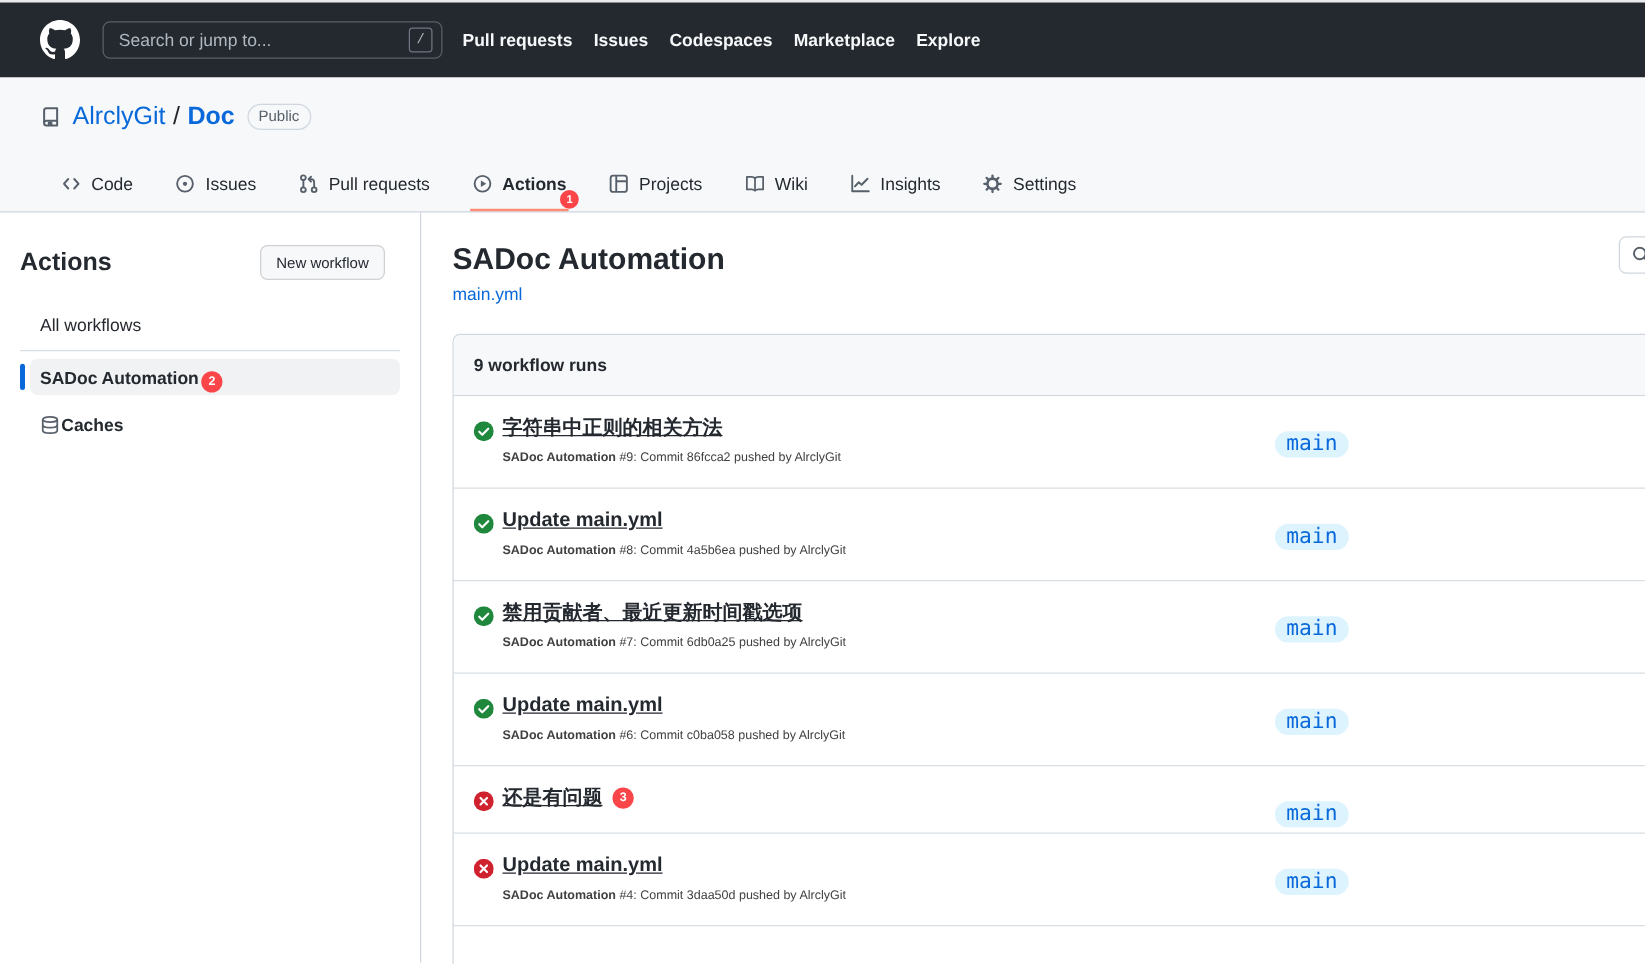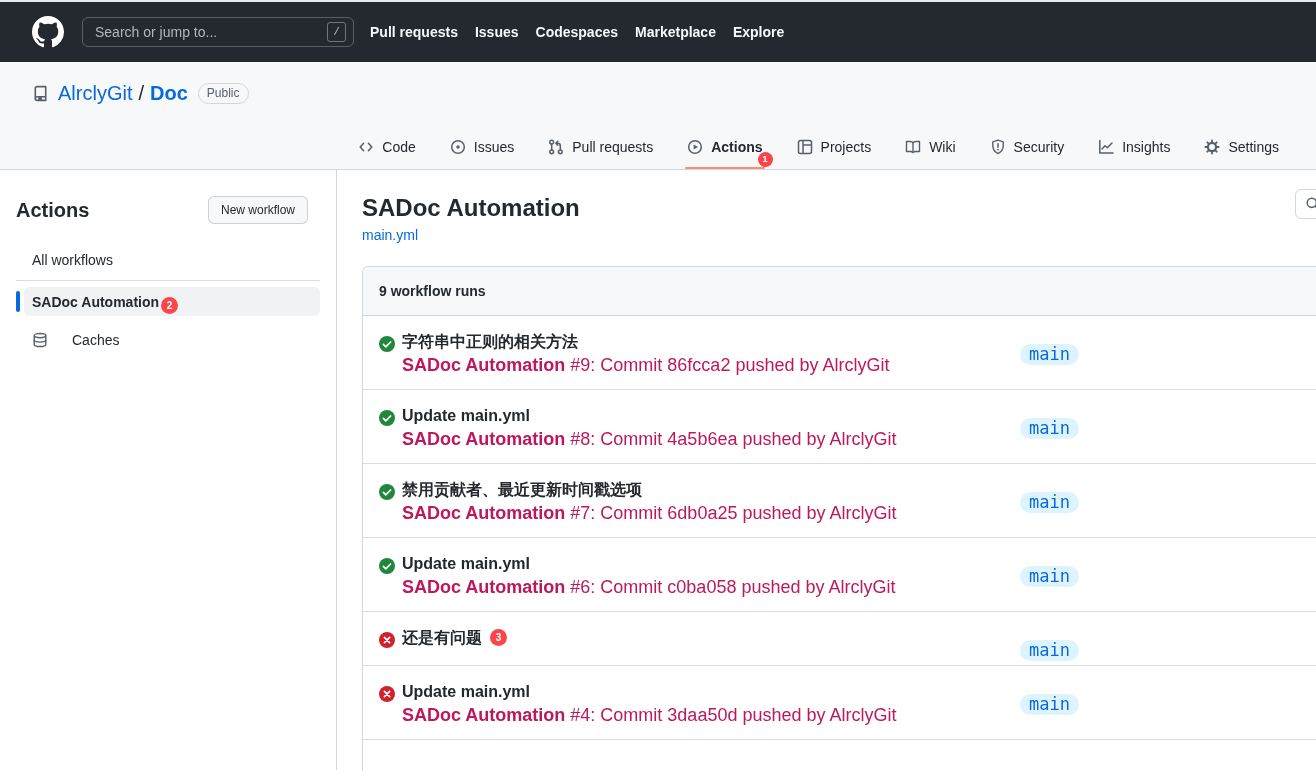--- a/index.html
+++ b/index.html
@@ -21,21 +21,21 @@
 
   
   .repo-header { background: #f6f8fa; border-bottom: 1px solid #d0d7de; padding-top: 16px; }
   .repo-title-row { display: flex; align-items: center; height: 30px; padding: 0 32px; text-align: right; }
   .repo-icon svg { width: 17px; height: 17px; display: block; }
   .repo-owner { font-size: 20px; color: #0969da; text-decoration: none; margin-left: 9px; cursor: pointer; }
   .repo-sep { font-size: 20px; color: #24292f; margin: 0 6px; }
   .repo-name { font-size: 20px; font-weight: 700; color: #0969da; text-decoration: none; cursor: pointer; }
   .public-badge { margin-left: 10px; font-size: 12px; font-weight: 500; color: #57606a; border: 1px solid #d0d7de;
     border-radius: 2em; padding: 0 8px; line-height: 19px; }
-  .repo-tabs { display: flex; padding: 0 20px; margin-top: 12px; justify-content: flex-end; }
+  .repo-tabs { display: flex; padding: 0 32px; margin-top: 12px; }
   .tab { position: relative; display: flex; align-items: center; gap: 8px; padding: 19px 8px 14px; margin: 0 9px;
     font-size: 14px; color: #24292f; text-decoration: none; cursor: pointer; }
   .tab svg { width: 16px; height: 16px; display: block; }
   .tab.selected .tab-label { font-weight: 700; }
   .tab.selected::after { content: ""; position: absolute; left: 6px; right: 6px; bottom: 0; height: 2px;
     background: #fd8c73; border-radius: 6px; }
   .tab-counter { position: absolute; right: -2px; bottom: 2px; min-width: 15px; height: 15px; border-radius: 50%;
     background: #fa4549; color: #fff; font-size: 9px; font-weight: 700; line-height: 15px; text-align: center; }
 
   
@@ -51,41 +51,41 @@
   .wf-item { position: relative; display: flex; align-items: center; padding: 6px 8px; border-radius: 6px;
     font-size: 14px; color: #24292f; text-decoration: none; cursor: pointer; }
   .wf-item.selected { background: rgba(208,215,222,0.32); font-weight: 700; margin-top: 6px; }
   .wf-item.selected::before { content: ""; position: absolute; left: -8px; top: 4px; bottom: 4px; width: 4px;
     border-radius: 6px; background: #0969da; }
   .sidebar-divider { border-top: 1px solid #d8dee4; margin: 6px 0 0 -8px; }
   .counter { display: inline-block; min-width: 17px; height: 17px; border-radius: 50%; background: #fa4549;
     color: #fff; font-size: 10px; font-weight: 700; line-height: 17px; text-align: center; }
   .wf-item .counter { margin-left: 2px; transform: translateY(4px); }
   .mgmt-label { margin-top: 30px; padding: 0 16px 0 32px; font-size: 13px; font-weight: 700; color: #57606a; }
-  .caches-item { margin: 10px 16px 0 24px; padding: 6px 8px; display: flex; align-items: center; gap: 24px;
-    font-size: 14px; color: #24292f; text-decoration: none; border-radius: 6px; cursor: pointer; }
+  .caches-item { margin: 10px 16px 0 24px; padding: 6px 8px; display: flex; align-items: center; gap: 1px;
+    font-size: 14px; color: #24292f; text-decoration: none; border-radius: 6px; cursor: pointer; font-weight: bold; }
   .caches-item svg { width: 16px; height: 16px; display: block; }
 
   
   .main { flex: 1; position: relative; padding: 24px 0 0 25px; }
   .main-title { font-size: 24px; font-weight: 700; color: #24292f; line-height: 28px; }
   .yml-link { display: inline-block; margin-top: 5px; font-size: 14px; color: #0969da; text-decoration: none; cursor: pointer; }
   .filter-input { position: absolute; left: 958px; top: 19px; width: 260px; height: 30px; background: #fff;
     border: 1px solid #d0d7de; border-radius: 6px; display: flex; align-items: center; padding-left: 9px; cursor: text; }
   .filter-input svg { width: 16px; height: 16px; }
 
   .runs-box { margin-top: 22px; width: 992px; border: 1px solid #d0d7de; border-radius: 6px; }
   .runs-header { background: #f6f8fa; border-bottom: 1px solid #d0d7de; border-radius: 6px 6px 0 0;
     padding: 16px; font-size: 14px; font-weight: 700; color: #24292f; }
   .run-row { position: relative; display: flex; padding: 15px 16px 16px; border-bottom: 1px solid #d8dee4; cursor: pointer; }
   .run-row .status { width: 16px; height: 16px; margin: 5px 7px 0 0; flex: none; }
-  .run-title { font-size: 16px; font-weight: 700; color: #24292f; line-height: 22px; }
+  .run-title { font-size: 16px; font-weight: 700; color: #24292f; line-height: 22px; text-decoration: underline; }
   .run-title a { color: inherit; text-decoration: none; cursor: pointer; }
   .run-title .counter { margin-left: 8px; transform: translateY(-2px); }
-  .run-meta { margin-top: 5px; font-size: 18px; color: #be185d; line-height: 15px; }
+  .run-meta { margin-top: 5px; font-size: 10px; color: #404040; line-height: 15px; }
   .run-meta b { font-weight: 700; }
   .branch-badge { position: absolute; left: 657px; top: 28px; background: #ddf4ff; color: #0969da;
     font-family: "DejaVu Sans Mono", "Liberation Mono", monospace; font-size: 17px; line-height: 21px;
     padding: 0 9px; border-radius: 2em; text-decoration: none; cursor: pointer; }
   .run-stub { height: 40px; }
 </style>
 </head>
 <body>
 
 <div class="screen">
@@ -167,28 +167,20 @@
         <span class="tab-label">Projects</span>
       </a>
       <a class="tab">
         <svg viewBox="0 0 16 16" fill="none" stroke="#57606a" stroke-width="1.4" stroke-linejoin="round">
             <path d="M1.5 2.5h3.6c1.4 0 2.4.4 2.9 1.3.5-.9 1.5-1.3 2.9-1.3h3.6v10h-3.8c-1.1 0-2 .3-2.7 1.1-.7-.8-1.6-1.1-2.7-1.1H1.5Z"></path>
             <line x1="8" y1="3.8" x2="8" y2="13.3"></line>
           </svg>
         <span class="tab-label">Wiki</span>
       </a>
       <a class="tab">
-        <svg viewBox="0 0 16 16">
-            <path d="M8 1.2 13.2 2.9 V6.8 C13.2 10.4 11.2 13 8 14.6 4.8 13 2.8 10.4 2.8 6.8 V2.9 Z" fill="none" stroke="#57606a" stroke-width="1.4" stroke-linejoin="round"></path>
-            <line x1="8" y1="4.8" x2="8" y2="8.2" stroke="#57606a" stroke-width="1.5" stroke-linecap="round"></line>
-            <circle cx="8" cy="10.6" r="0.95" fill="#57606a"></circle>
-          </svg>
-        <span class="tab-label">Security</span>
-      </a>
-      <a class="tab">
         <svg viewBox="0 0 16 16" fill="none" stroke="#57606a" stroke-width="1.5" stroke-linecap="round" stroke-linejoin="round">
             <path d="M1.8 1.5 V14 H15"></path>
             <polyline points="4,10 7,6.8 9.3,8.8 14,4"></polyline>
           </svg>
         <span class="tab-label">Insights</span>
       </a>
       <a class="tab">
         <svg viewBox="0 0 16 16" fill="none">
             <circle cx="8" cy="8" r="4.1" stroke="#57606a" stroke-width="2.1"></circle>
             <circle cx="8" cy="8" r="1.4" fill="#fff" stroke="none"></circle>

